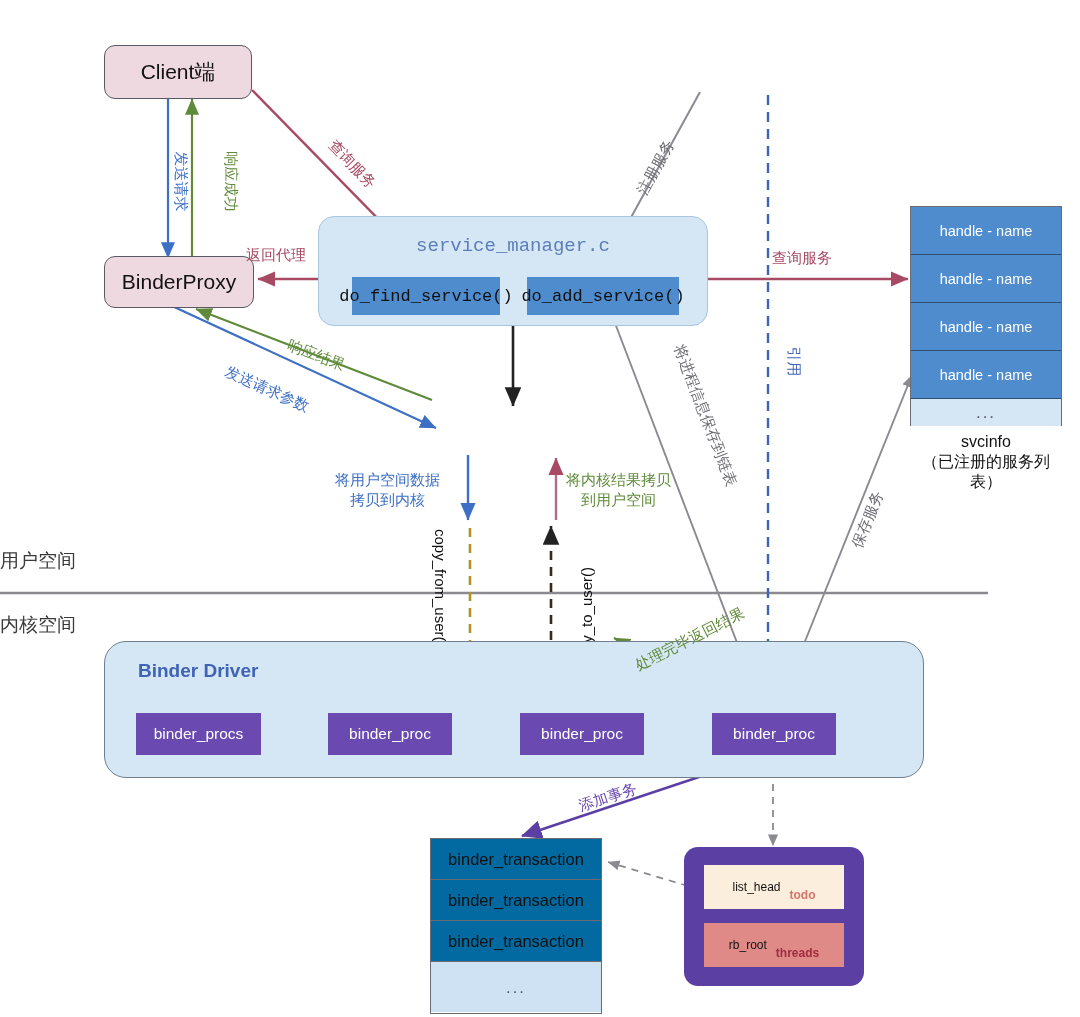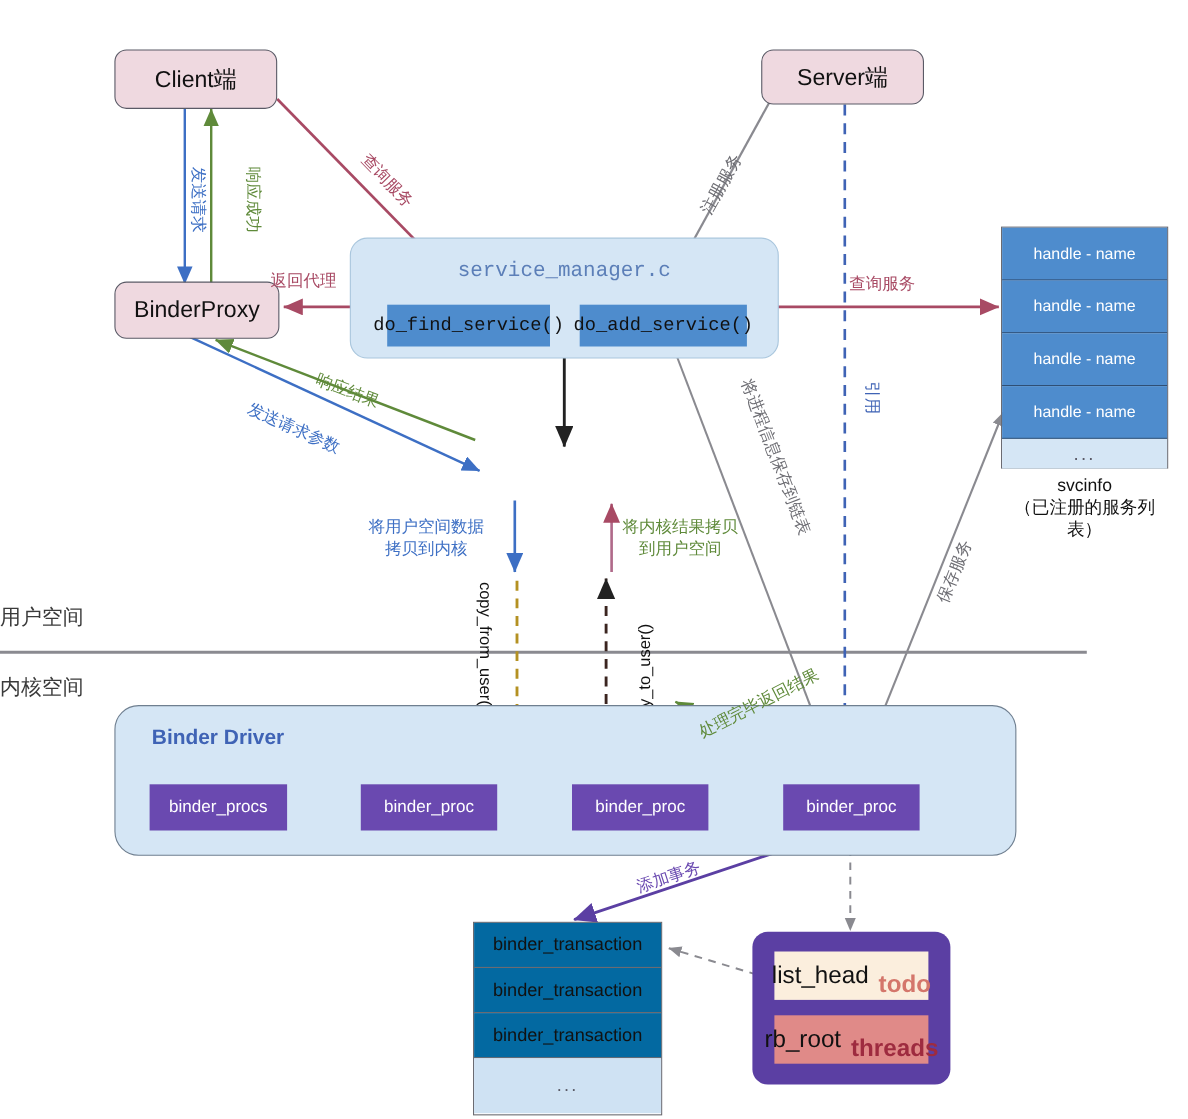--- a/index.html
+++ b/index.html
@@ -31,21 +31,21 @@
 
   .driverbox{position:absolute;background:#d5e6f5;border:1.5px solid #6f7f90;border-radius:22px;}
   .drivertitle{position:absolute;font-size:19px;font-weight:bold;color:#3f63b5;}
   .procbox{position:absolute;background:#6a49b0;color:#fff;font-size:15.5px;display:flex;align-items:center;justify-content:center;box-sizing:border-box;}
 
   .txbox{position:absolute;border:1.4px solid #6b6b72;box-sizing:border-box;}
   .txrow{box-sizing:border-box;background:#0369a1;color:#111;font-size:16.5px;display:flex;align-items:center;justify-content:center;border-bottom:1.4px solid #6b6b72;}
   .txrow.last{background:#cfe2f3;border-bottom:none;letter-spacing:2px;color:#5a5a66;}
 
   .procstruct{position:absolute;background:#5b3fa3;border-radius:14px;}
-  .slot{position:absolute;display:flex;align-items:center;justify-content:center;gap:9px;font-size:22px;}
+  .slot{position:absolute;display:flex;align-items:center;justify-content:center;gap:9px;font-size:12px;}
   .slot.todo{background:#fbeedd;color:#111;}
   .slot.threads{background:#e08a88;color:#111;}
   .slot .accent{font-weight:bold;margin-top:16px;}
   .todo .accent{color:#d4766b;}
   .threads .accent{color:#9e2b3f;}
 
   .spacelabel{position:absolute;font-size:19px;color:#3a3a3a;}
 
   .edgelabel{position:absolute;white-space:nowrap;font-size:15px;transform-origin:50% 50%;}
   .el-blue{color:#3d6fc4;}
@@ -140,23 +140,20 @@
     <line x1="261" y1="734" x2="322" y2="734" stroke="#5b3fa3" stroke-width="2.2" stroke-dasharray="8 6" marker-end="url(#ah-purple-tri)"></line>
     <line x1="452" y1="734" x2="514" y2="734" stroke="#5b3fa3" stroke-width="2.2" stroke-dasharray="8 6" marker-end="url(#ah-purple-tri)"></line>
     <line x1="644" y1="734" x2="706" y2="734" stroke="#5b3fa3" stroke-width="2.2" stroke-dasharray="8 6" marker-end="url(#ah-purple-tri)"></line>
     <line x1="836" y1="734" x2="904" y2="734" stroke="#5b3fa3" stroke-width="2.2" stroke-dasharray="8 6"></line>
   </svg>
 
   <div class="node pinkbox" style="left:104px;top:45px;width:148px;height:54px;">
     <span>Client端</span>
   </div>
 
-  <div class="node pinkbox" style="left:692px;top:45px;width:148px;height:50px;">
-    <span>Server端</span>
-  </div>
 
   <div class="node pinkbox" style="left:104px;top:256px;width:150px;height:52px;">
     <span>BinderProxy</span>
   </div>
 
   <div class="node smbox" style="left:318px;top:216px;width:390px;height:110px;">
     <div class="smtitle">service_manager.c</div>
     <div class="fnbox" style="left:33px;top:60px;width:148px;height:38px;">
       <span>do_find_service()</span>
     </div>

